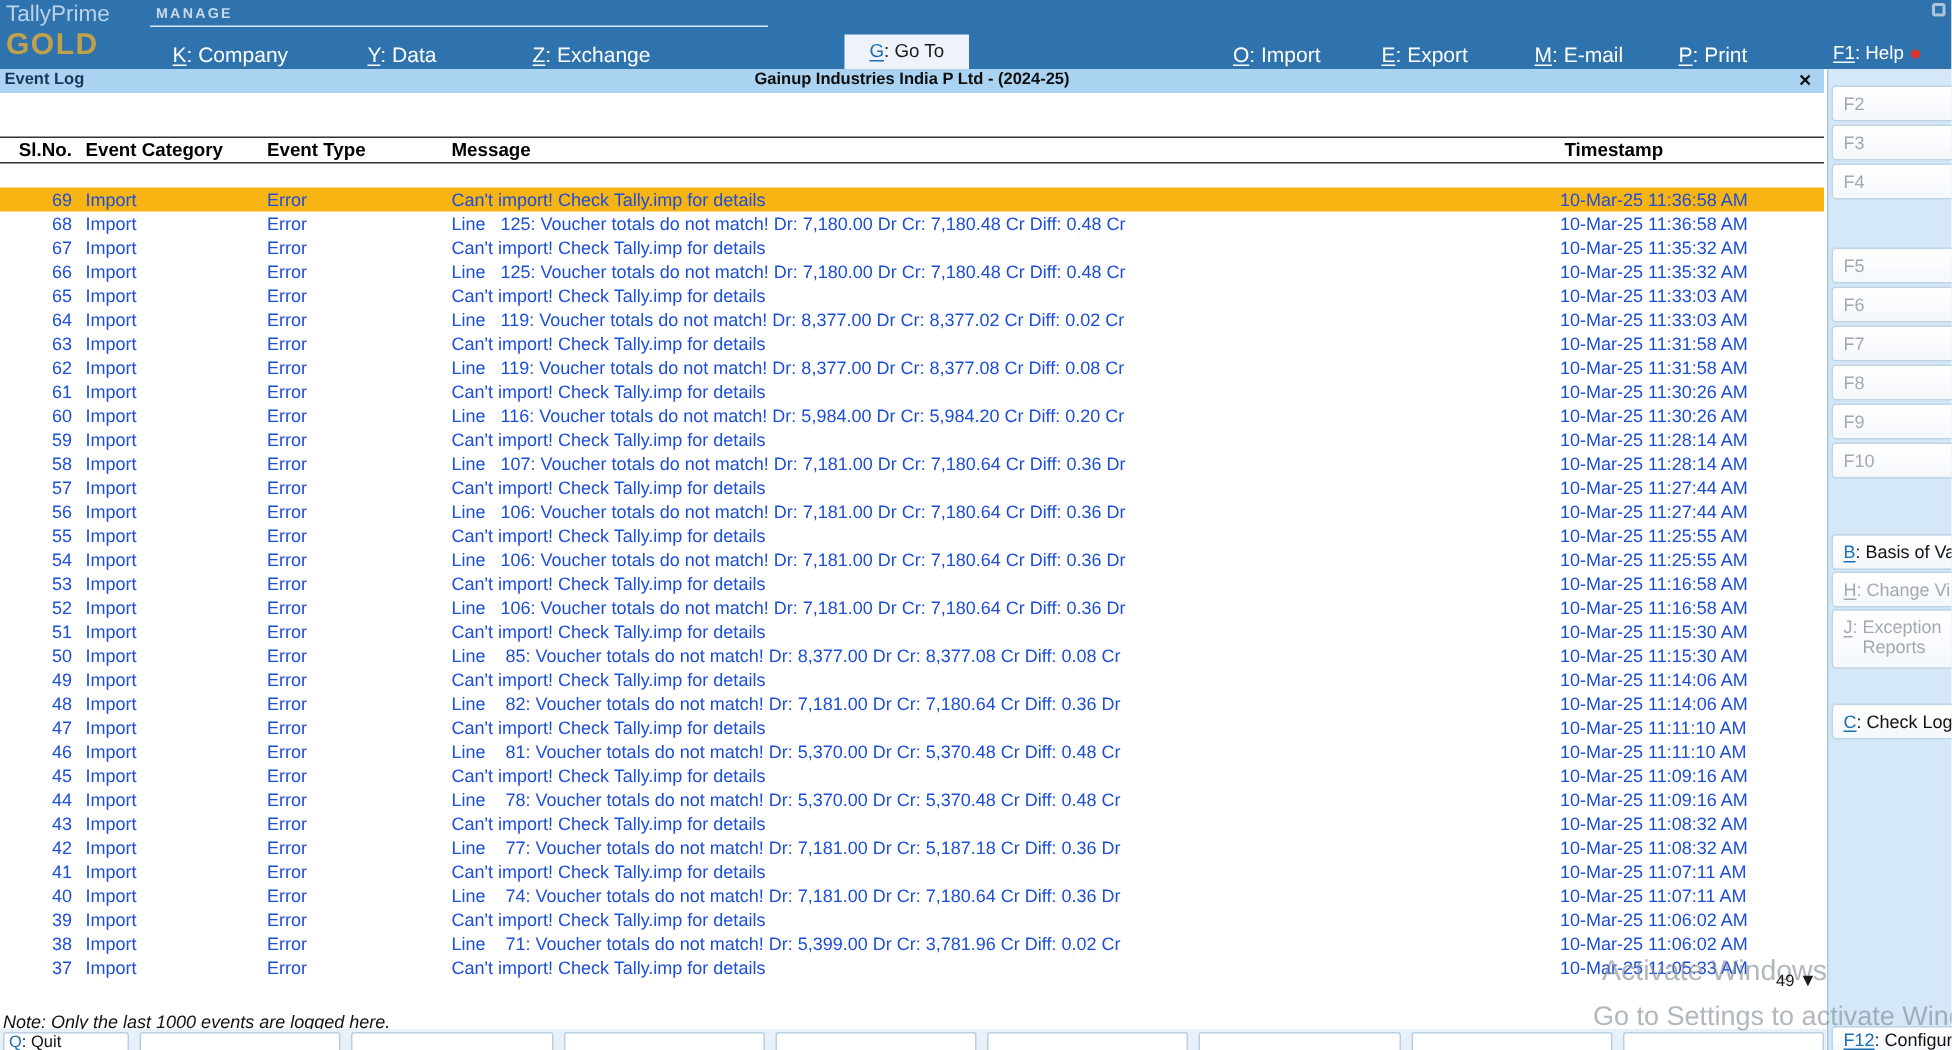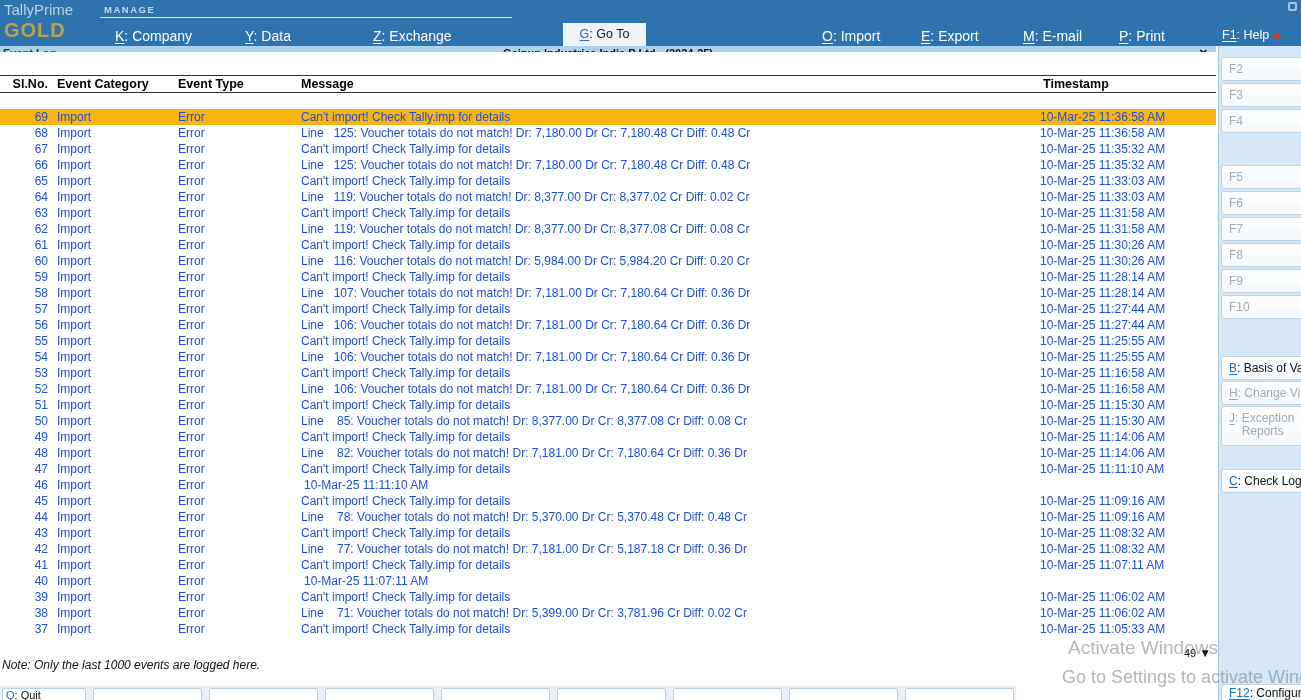--- a/index.html
+++ b/index.html
@@ -21,21 +21,21 @@
   .red-dot{display:inline-block;width:6px;height:6px;background:#e03225;border-radius:50%;margin-left:5px;vertical-align:middle;}
   .win-icon{position:absolute;right:4px;top:2px;width:9px;height:9px;border:2px solid #c6d2de;border-radius:2px;opacity:.85;}
 
   
   .titlebar{position:absolute;left:0;top:46px;width:1216px;height:16px;background:var(--titlebar_blue,#a9d3f0);}
   .title-left{position:absolute;left:3px;top:1px;font-size:11px;font-weight:bold;color:#17375e;}
   .title-company{position:absolute;left:0;width:100%;text-align:center;top:1px;font-size:11px;font-weight:bold;color:#0d0d0d;}
   .close-x{position:absolute;right:8px;top:1px;font-size:11px;font-weight:bold;color:#0d0d0d;cursor:pointer;}
 
   
-  .main{position:absolute;left:0;top:52px;width:1272px;height:624px;background:#fff;}
+  .main{position:absolute;left:0;top:68px;width:1272px;height:624px;background:#fff;}
   .grid{display:grid;grid-template-columns:57px 121px 123px 736px 165px;}
   .thead{position:absolute;left:0;top:23px;width:1216px;height:18px;border-top:1px solid #333;border-bottom:1px solid #333;font-weight:bold;font-size:12.5px;line-height:17px;color:#000;}
   .rows{position:absolute;left:0;top:57px;width:1216px;}
   .row{height:16px;line-height:16px;font-size:12px;color:#1d4ed8;}
   .row.sel{background:var(--highlight,#f8b413);}
   .c-slno{text-align:right;padding-right:9px;}
   .c-msg{white-space:pre;overflow:hidden;}
   .c-ts{padding-left:3px;white-space:nowrap;}
   .th-ts{padding-left:6px;}
   .diff{white-space:pre;}
@@ -46,21 +46,21 @@
   .sidebar{position:absolute;left:1218px;top:46px;width:86px;height:654px;background:var(--sidebar_blue,#d4e8f8);overflow:hidden;border-left:1px solid #a5c8e6;}
   .sbtn{position:absolute;left:2px;width:100px;background:linear-gradient(#ffffff,#f4f8fb);border:1px solid #c0d4e4;border-radius:3px;font-size:12px;color:#111;padding-left:7px;white-space:nowrap;overflow:hidden;}
   .sbtn.fn{height:24px;line-height:22px;color:#a2a9b0;}
   .sbtn.disabled{color:#a2a9b0;}
   .sbtn .key{color:#1a6fb5;}
   .sbtn.disabled .key,.sbtn.fn .key{color:#a2a9b0;}
   .sbtn.twoline{line-height:13px;padding-top:5px;white-space:normal;display:flex;}
   .sbtn.twoline .lbl{width:58px;}
 
   
-  .bottombar{position:absolute;left:0;top:686px;width:1016px;height:14px;background:#e8f1f9;display:flex;gap:7px;padding:2px 2px 0 2px;}
+  .bottombar{position:absolute;left:0;top:686px;width:1218px;height:14px;background:#e8f1f9;display:flex;gap:7px;padding:2px 2px 0 2px;}
   .bseg{background:#fff;border:1px solid #b9cfe2;border-radius:2px;height:14px;flex:1;overflow:hidden;font-size:11px;line-height:13px;padding-left:3px;color:#111;white-space:nowrap;}
   .bseg.quit{flex:0 0 84px;}
   .bseg .key{color:#1a6fb5;}
 
   
   .wm1{position:absolute;left:1068px;top:637px;font-size:19px;color:rgba(128,138,148,.62);z-index:40;pointer-events:none;white-space:nowrap;}
   .wm2{position:absolute;left:1062px;top:667px;font-size:18px;color:rgba(128,138,148,.62);z-index:40;pointer-events:none;white-space:nowrap;}
   .scrollind{position:absolute;left:1184px;top:646px;font-size:11px;color:#1a1a1a;z-index:45;}
   .scrollind .tri{font-size:12px;margin-left:3px;}
 </style>
@@ -72,21 +72,21 @@
   <div class="topbar">
     <div class="logo">
       <div class="logo-l1">TallyPrime</div>
       <div class="logo-l2">GOLD</div>
     </div>
     <div class="manage-label">MANAGE</div>
     <div class="manage-underline"></div>
     <div id="menus-left">
         <span class="menu-item" style="left: 115px;"><span class="key">K</span><span>:&nbsp;</span><span>Company</span></span>
         <span class="menu-item" style="left: 245px;"><span class="key">Y</span><span>:&nbsp;</span><span>Data</span></span>
-        <span class="menu-item" style="left: 373px; text-align: right;"><span class="key">Z</span><span>:&nbsp;</span><span>Exchange</span></span>
+        <span class="menu-item" style="left: 355px; text-align: right;"><span class="key">Z</span><span>:&nbsp;</span><span>Exchange</span></span>
       </div>
     <div class="goto-btn">
       <span class="key">G</span><span>:&nbsp;</span><span>Go To</span>
     </div>
     <div id="menus-right">
         <span class="menu-item" style="left: 822px;"><span class="key">O</span><span>:&nbsp;</span><span>Import</span></span>
         <span class="menu-item" style="left: 921px;"><span class="key">E</span><span>:&nbsp;</span><span>Export</span></span>
         <span class="menu-item" style="left: 1023px;"><span class="key">M</span><span>:&nbsp;</span><span>E-mail</span></span>
         <span class="menu-item" style="left: 1119px;"><span class="key">P</span><span>:&nbsp;</span><span>Print</span></span>
       </div>
@@ -269,20 +269,21 @@
     <div class="c-slno">47</div>
     <div class="c-cat">Import</div>
     <div class="c-type">Error</div>
     <div class="c-msg"><span class="c-msg-text">Can't import! Check Tally.imp for details</span><span class="diff"></span></div>
     <div class="c-ts">10-Mar-25 11:11:10 AM</div>
   </div>
         <div class="row grid">
     <div class="c-slno">46</div>
     <div class="c-cat">Import</div>
     <div class="c-type">Error</div>
+    <div class="c-msg"><span class="c-msg-text">Line    81: Voucher totals do not match! Dr: 5,370.00 Dr Cr: 5,370.48 Cr Diff: </span><span class="diff marked">0.48 Cr</span></div>
     <div class="c-ts">10-Mar-25 11:11:10 AM</div>
   </div>
         <div class="row grid">
     <div class="c-slno">45</div>
     <div class="c-cat">Import</div>
     <div class="c-type">Error</div>
     <div class="c-msg"><span class="c-msg-text">Can't import! Check Tally.imp for details</span><span class="diff"></span></div>
     <div class="c-ts">10-Mar-25 11:09:16 AM</div>
   </div>
         <div class="row grid">
@@ -310,20 +311,21 @@
     <div class="c-slno">41</div>
     <div class="c-cat">Import</div>
     <div class="c-type">Error</div>
     <div class="c-msg"><span class="c-msg-text">Can't import! Check Tally.imp for details</span><span class="diff"></span></div>
     <div class="c-ts">10-Mar-25 11:07:11 AM</div>
   </div>
         <div class="row grid">
     <div class="c-slno">40</div>
     <div class="c-cat">Import</div>
     <div class="c-type">Error</div>
+    <div class="c-msg"><span class="c-msg-text">Line    74: Voucher totals do not match! Dr: 7,181.00 Dr Cr: 7,180.64 Cr Diff: </span><span class="diff">0.36 Dr</span></div>
     <div class="c-ts">10-Mar-25 11:07:11 AM</div>
   </div>
         <div class="row grid">
     <div class="c-slno">39</div>
     <div class="c-cat">Import</div>
     <div class="c-type">Error</div>
     <div class="c-msg"><span class="c-msg-text">Can't import! Check Tally.imp for details</span><span class="diff"></span></div>
     <div class="c-ts">10-Mar-25 11:06:02 AM</div>
   </div>
         <div class="row grid">

